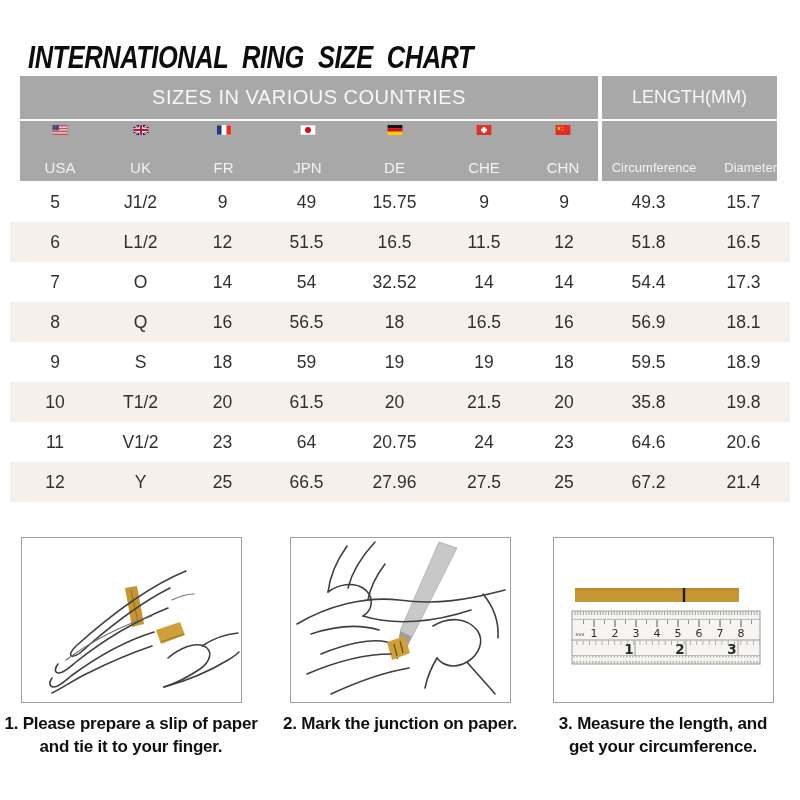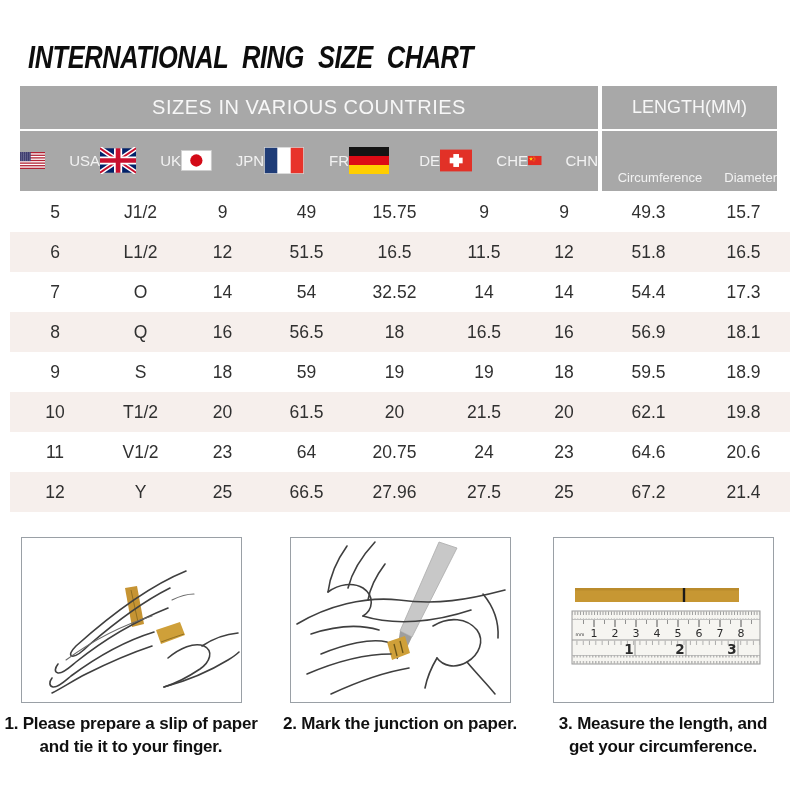--- a/index.html
+++ b/index.html
@@ -5,35 +5,35 @@
   html,body{margin:0;padding:0;background:#fff;}
   .page{position:relative;width:800px;height:800px;background:#fff;overflow:hidden;
         font-family:"Liberation Sans",sans-serif;color:#222;}
 
   
   .title{position:absolute;left:28px;top:40px;font-size:31px;font-weight:bold;font-style:italic;
          color:#0d0d0d;white-space:nowrap;letter-spacing:-0.5px;word-spacing:9px;
          transform:scaleX(0.82);transform-origin:0 50%;}
 
   
-  .tbl{position:absolute;left:10px;top:86px;width:780px;}
+  .tbl{position:absolute;left:10px;top:76px;width:780px;}
   .hdr{margin:0 13px 0 10px;}
   .hdr-r1{display:flex;gap:4px;height:43px;}
   .hdr-r2{display:flex;gap:4px;height:60px;margin-top:2px;}
   .gcell{background:#a8a8a8;color:#f7f7f7;display:flex;align-items:center;justify-content:center;}
   .cell-sizes{width:578px;font-size:20px;letter-spacing:0.5px;}
   .cell-len{flex:1;font-size:18px;}
   .flags-block{width:578px;background:#a8a8a8;display:flex;}
-  .flag-cell{display:flex;flex-direction:row;align-items:center;justify-content:space-between;
+  .flag-cell{display:flex;flex-direction:column;align-items:center;justify-content:space-between;
              padding:4px 0 5px 0;box-sizing:border-box;gap:24px;}
   .fc1{width:80px}.fc2{width:81px}.fc3{width:83px}.fc4{width:85px}.fc5{width:91px}.fc6{width:88px}.fc7{width:70px}
   .flag{width:40px;height:27px;display:block;}
   .code{font-size:15px;color:#f2f2f2;}
   .len-block{flex:1;background:#a8a8a8;display:flex;align-items:flex-end;
-             padding-bottom:6px;box-sizing:border-box;font-size:13px;color:#f2f2f2;padding-left:6px;}
+             padding-bottom:6px;box-sizing:border-box;font-size:13px;color:#f2f2f2;}
   .circ{width:104px;text-align:center;}
   .diam{flex:1;text-align:right;}
 
   .rows{margin-top:1px;}
   .row{display:flex;height:40px;align-items:center;font-size:17.5px;color:#303030;}
   .row.alt{background:#f6efec;}
   .cell{text-align:center;}
   .c1{width:90px}.c2{width:81px}.c3{width:83px}.c4{width:85px}.c5{width:91px}
   .c6{width:88px}.c7{width:72px}.c8{width:97px}.c9{width:93px}
 
@@ -86,36 +86,36 @@
             <svg class="flag" viewBox="0 0 40 27">
               <rect width="40" height="27" fill="#012169"></rect>
               <path d="M0,0 L40,27 M40,0 L0,27" stroke="#fff" stroke-width="5.4"></path>
               <path d="M0,0 L40,27 M40,0 L0,27" stroke="#C8102E" stroke-width="2.2"></path>
               <path d="M20,0 V27 M0,13.5 H40" stroke="#fff" stroke-width="9"></path>
               <path d="M20,0 V27 M0,13.5 H40" stroke="#C8102E" stroke-width="5.2"></path>
             </svg>
             <span class="code">UK</span>
           </div>
 
-          <div class="flag-cell fc3">
-            <svg class="flag" viewBox="0 0 40 27">
-              <rect x="0.5" y="0.5" width="39" height="26" fill="#fff" stroke="#cfcfcf" stroke-width="1"></rect>
-              <circle cx="20" cy="13.5" r="8" fill="#D30A17"></circle>
-            </svg>
-            <span class="code">JPN</span>
-          </div>
-
           <div class="flag-cell fc4">
             <svg class="flag" viewBox="0 0 40 27">
               <rect width="40" height="27" fill="#fff"></rect>
               <rect width="13.3" height="27" fill="#1F3C77"></rect>
               <rect x="26.7" width="13.3" height="27" fill="#E8332A"></rect>
               <rect x="0.4" y="0.4" width="39.2" height="26.2" fill="none" stroke="#d4d4d4" stroke-width="0.8"></rect>
             </svg>
             <span class="code">FR</span>
+          </div>
+
+          <div class="flag-cell fc3">
+            <svg class="flag" viewBox="0 0 40 27">
+              <rect x="0.5" y="0.5" width="39" height="26" fill="#fff" stroke="#cfcfcf" stroke-width="1"></rect>
+              <circle cx="20" cy="13.5" r="8" fill="#D30A17"></circle>
+            </svg>
+            <span class="code">JPN</span>
           </div>
 
           <div class="flag-cell fc5">
             <svg class="flag" viewBox="0 0 40 27">
               <rect width="40" height="9" fill="#141414"></rect>
               <rect y="9" width="40" height="9" fill="#DD0B15"></rect>
               <rect y="18" width="40" height="9" fill="#FFCE00"></rect>
             </svg>
             <span class="code">DE</span>
           </div>
@@ -208,21 +208,21 @@
           <div class="cell c9">18.9</div>
         </div>
         <div class="row alt">
           <div class="cell c1">10</div>
           <div class="cell c2">T1/2</div>
           <div class="cell c3">20</div>
           <div class="cell c4">61.5</div>
           <div class="cell c5">20</div>
           <div class="cell c6">21.5</div>
           <div class="cell c7">20</div>
-          <div class="cell c8">62.1</div>
+          <div class="cell c8">35.8</div>
           <div class="cell c9">19.8</div>
         </div>
         <div class="row">
           <div class="cell c1">11</div>
           <div class="cell c2">V1/2</div>
           <div class="cell c3">23</div>
           <div class="cell c4">64</div>
           <div class="cell c5">20.75</div>
           <div class="cell c6">24</div>
           <div class="cell c7">23</div>

